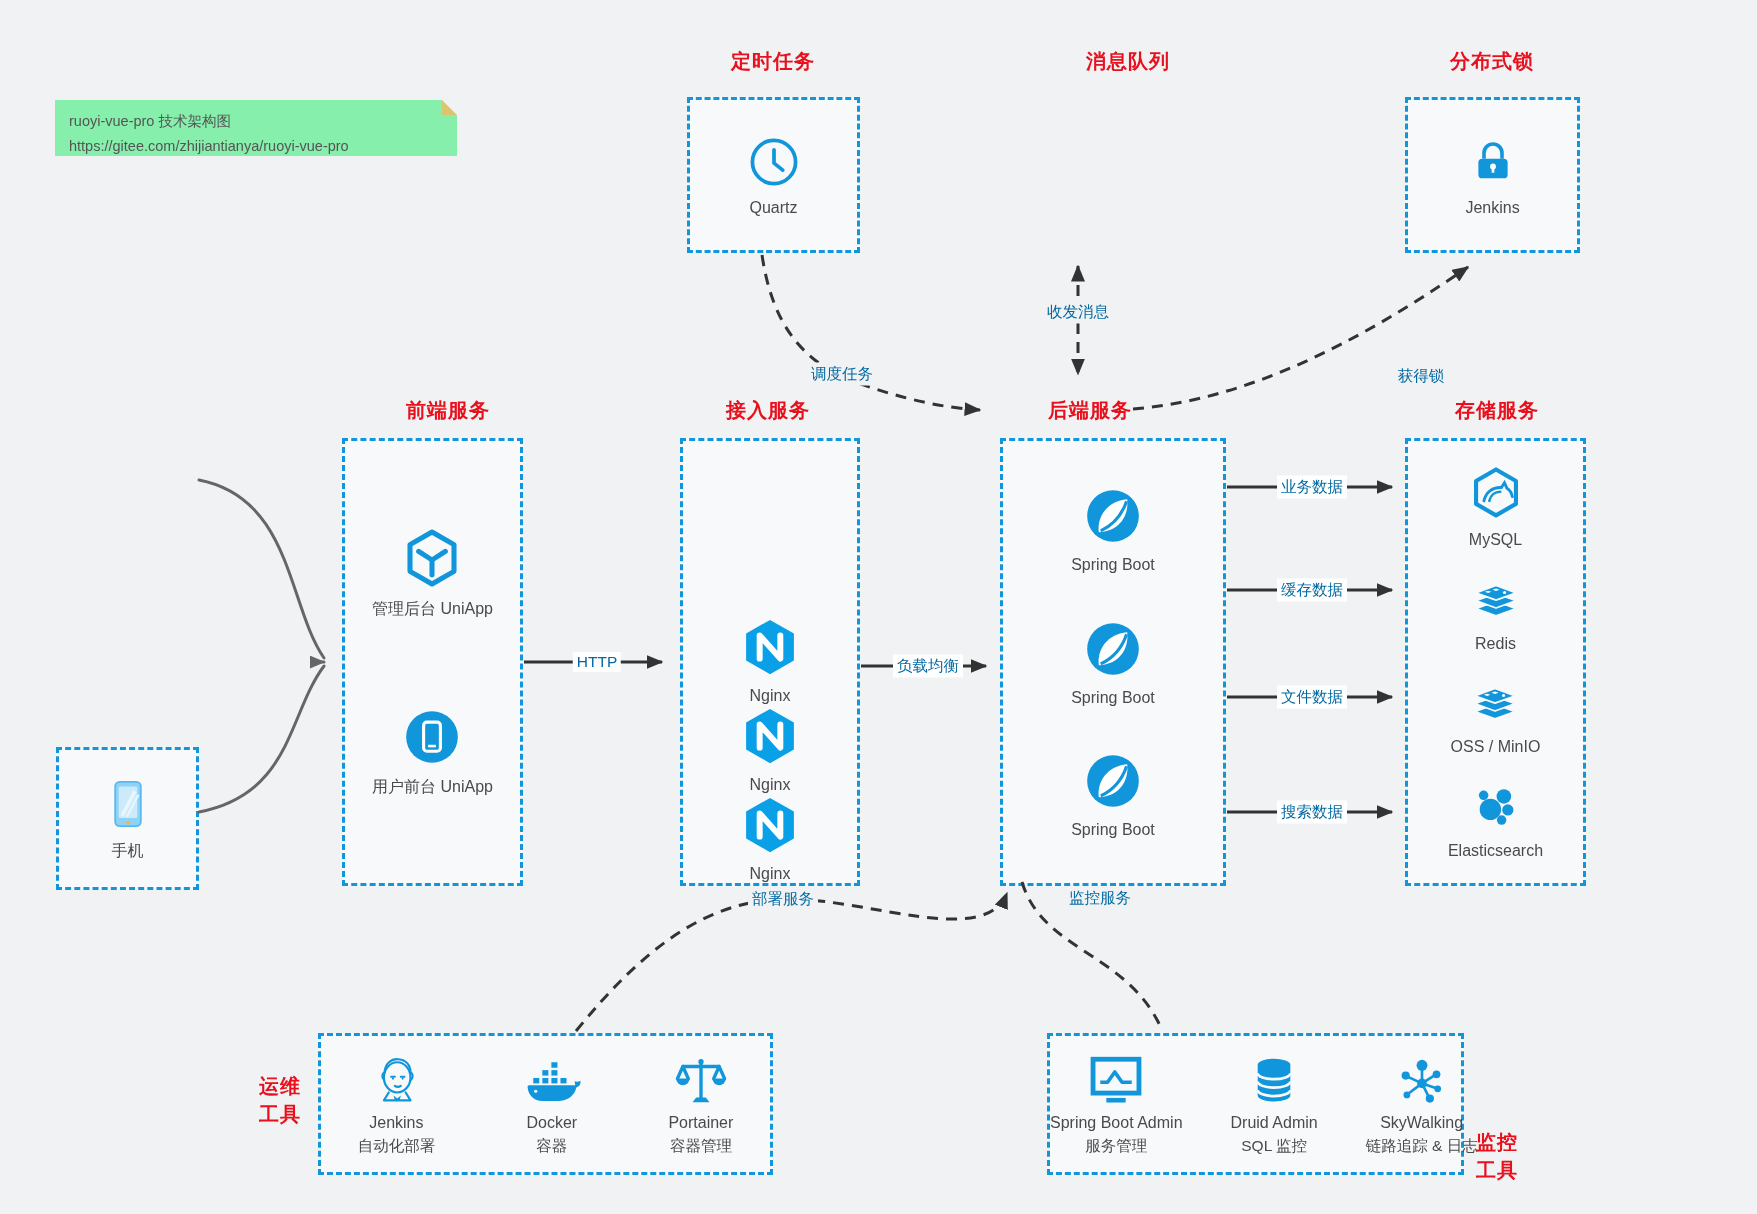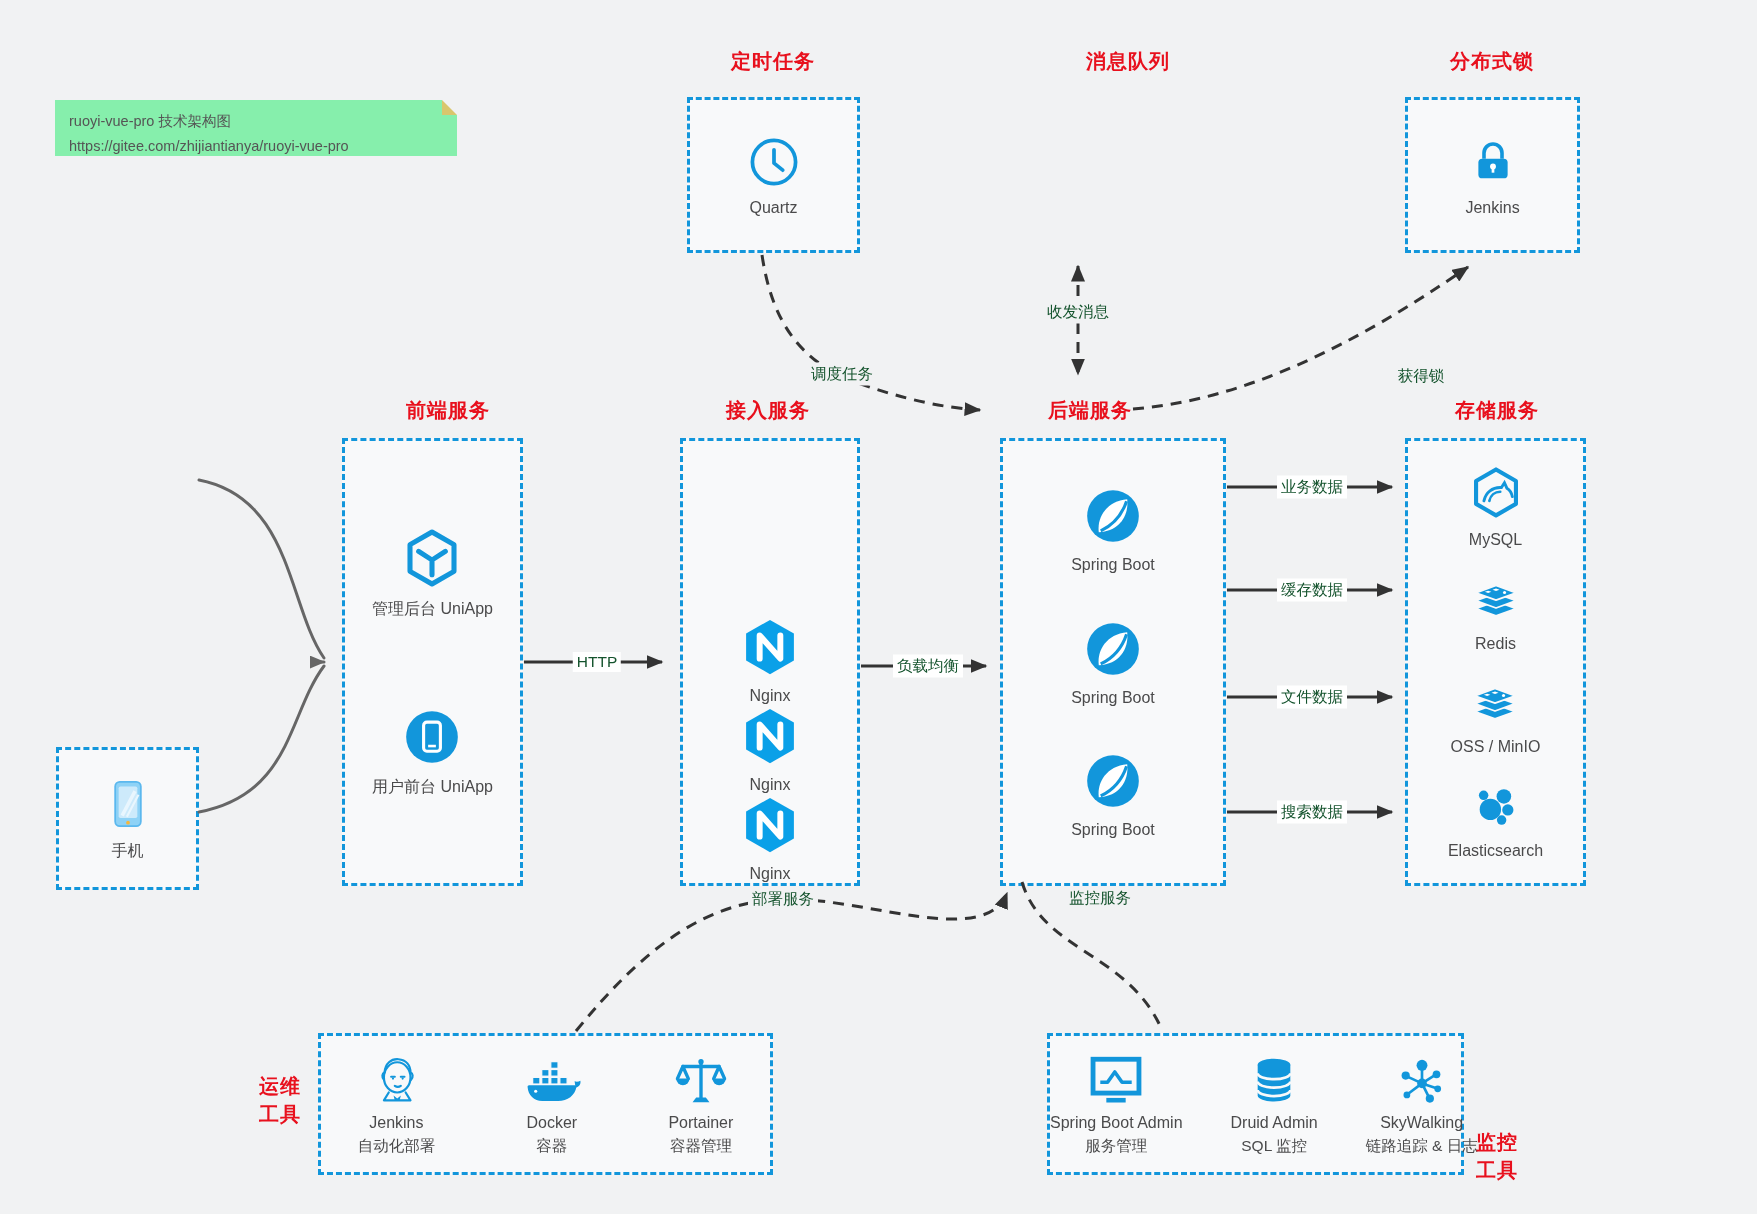--- a/index.html
+++ b/index.html
@@ -11,21 +11,21 @@
         border-top:15px solid #f1f2f3;border-left:15px solid #d9c66d;}
   .dash-box{position:absolute;border:3px dashed #1296db;background:#f8f9fa;box-sizing:border-box;}
   .vcol{display:flex;flex-direction:column;justify-content:space-evenly;align-items:center;}
   .node{display:flex;flex-direction:column;align-items:center;gap:9px;}
   .node-label{font-size:16px;color:#4a4a4b;white-space:nowrap;text-align:center;}
   .red-title{position:absolute;color:#e8101d;font-size:20px;font-weight:bold;
              transform:translate(-50%,-50%);white-space:nowrap;letter-spacing:1px;}
   .side-title{position:absolute;color:#e8101d;font-size:20px;font-weight:bold;
               transform:translate(-50%,-50%);text-align:center;line-height:28px;letter-spacing:1px;}
   .side-title span{display:block;}
-  .edge-label{position:absolute;transform:translate(-50%,-50%);font-size:15.5px;color:#14532d;
+  .edge-label{position:absolute;transform:translate(-50%,-50%);font-size:15.5px;color:#0369a1;
               background:#f1f2f3;padding:1px 4px;white-space:nowrap;}
   .edge-label.white{background:#ffffff;}
   .wires{position:absolute;left:0;top:0;pointer-events:none;}
   .hrow{display:flex;flex-direction:row;justify-content:space-evenly;align-items:center;gap:48px;}
   .bnode{display:flex;flex-direction:column;align-items:center;gap:4px;}
   .bnode .name{font-size:16px;color:#4a4a4b;white-space:nowrap;}
   .bnode .desc{font-size:15.5px;color:#4a4a4b;white-space:nowrap;}
 </style>
 </head>
 <body>

